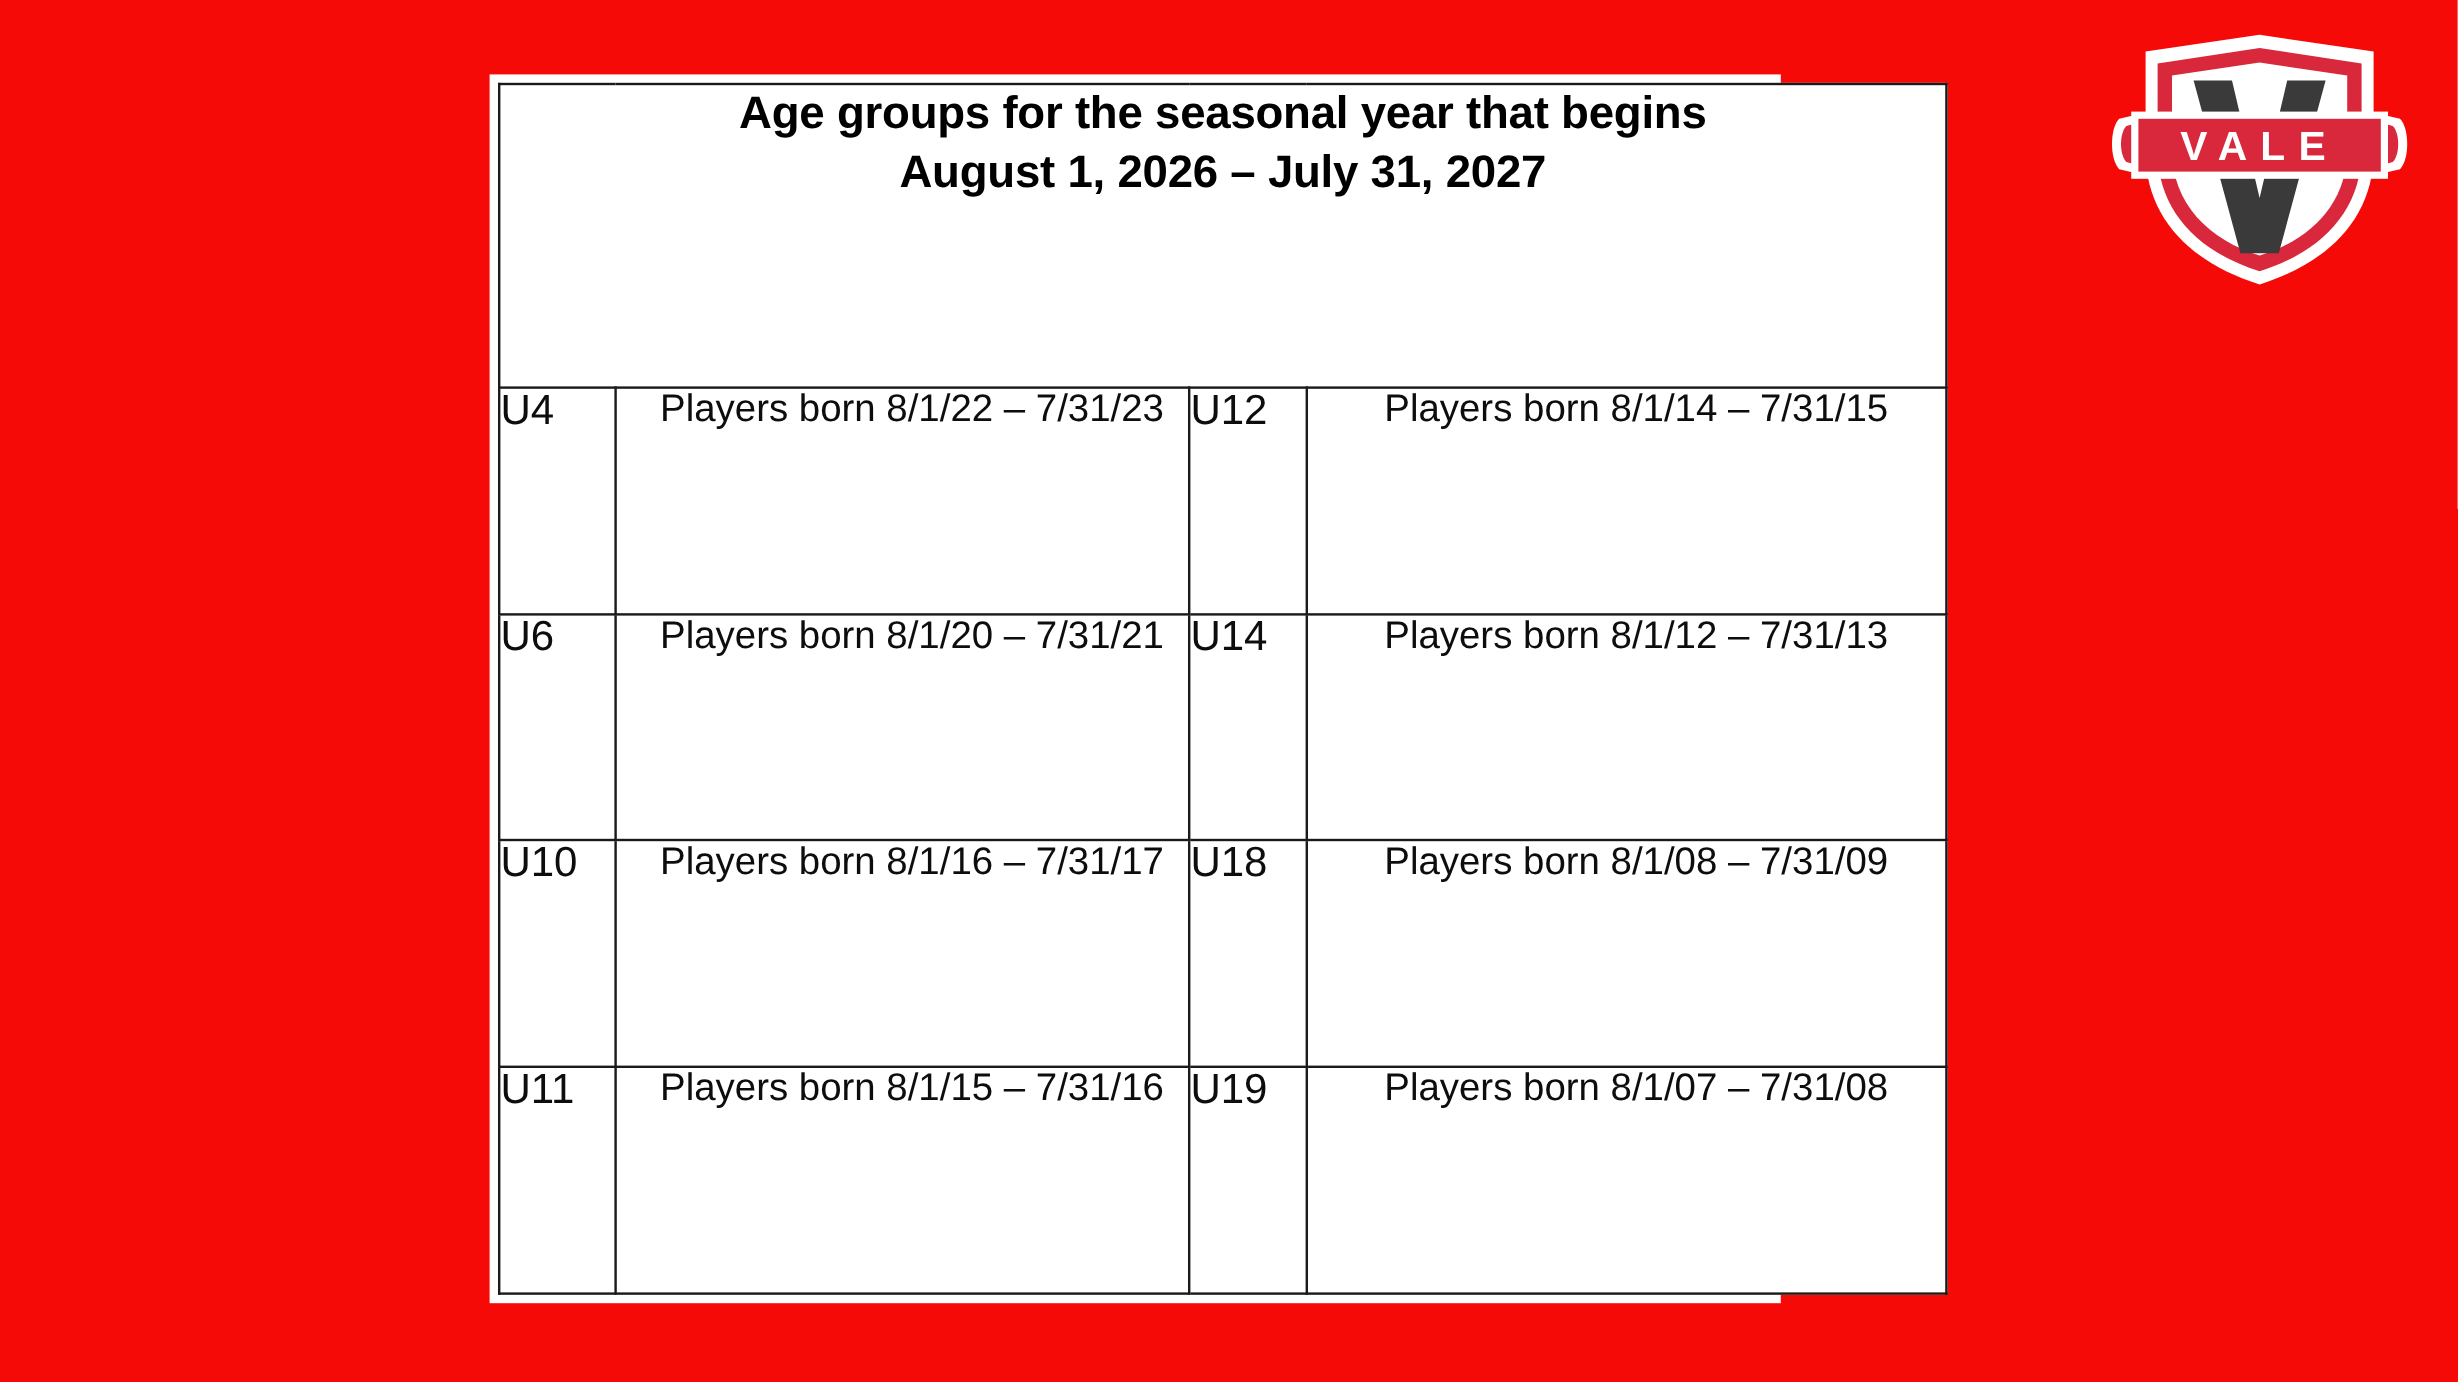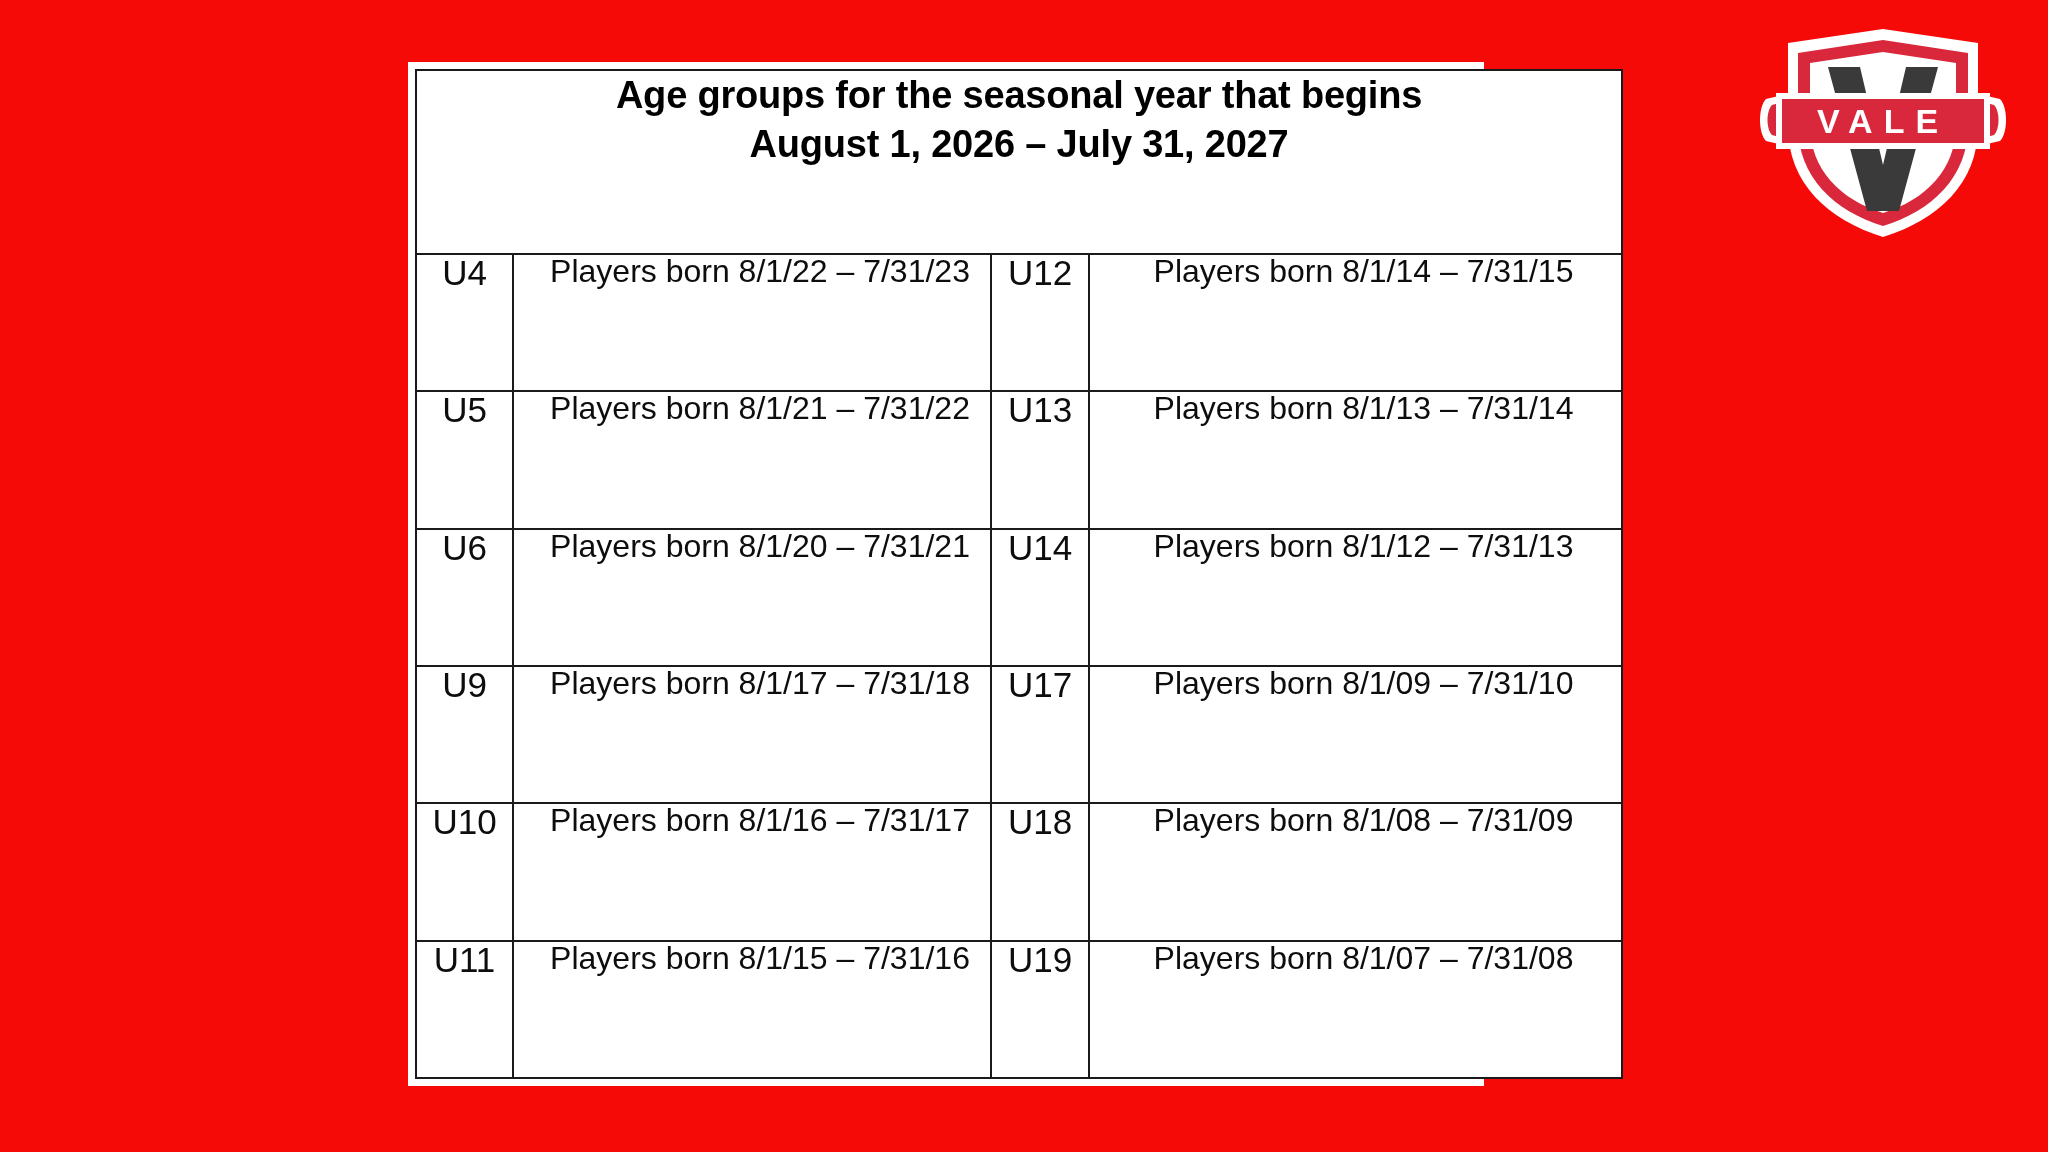--- a/index.html
+++ b/index.html
@@ -67,21 +67,21 @@
     line-height: 1.28;
     color: #000000;
     letter-spacing: -0.2px;
     white-space: nowrap;
   }
 
   
   tr.data-row { height: 103px; }
 
   td.age-cell {
-    text-align: center;
+    text-align: left;
     padding-top: 12px;
   }
   .age-label {
     font-size: 35px;
     color: #0D0D0D;
     line-height: 1.0;
     display: block;
   }
 
   td.range-cell {
@@ -152,66 +152,38 @@
           <span class="range-label">Players born 8/1/22 – 7/31/23</span>
         </td>
         <td class="age-cell">
           <span class="age-label">U12</span>
         </td>
         <td class="range-cell">
           <span class="range-label">Players born 8/1/14 – 7/31/15</span>
         </td>
       </tr>
 
-      <tr class="data-row">
-        <td class="age-cell">
-          <span class="age-label">U5</span>
-        </td>
-        <td class="range-cell">
-          <span class="range-label">Players born 8/1/21 – 7/31/22</span>
-        </td>
-        <td class="age-cell">
-          <span class="age-label">U13</span>
-        </td>
-        <td class="range-cell">
-          <span class="range-label">Players born 8/1/13 – 7/31/14</span>
-        </td>
-      </tr>
 
       <tr class="data-row">
         <td class="age-cell">
           <span class="age-label">U6</span>
         </td>
         <td class="range-cell">
           <span class="range-label">Players born 8/1/20 – 7/31/21</span>
         </td>
         <td class="age-cell">
           <span class="age-label">U14</span>
         </td>
         <td class="range-cell">
           <span class="range-label">Players born 8/1/12 – 7/31/13</span>
         </td>
       </tr>
 
 
 
-      <tr class="data-row">
-        <td class="age-cell">
-          <span class="age-label">U9</span>
-        </td>
-        <td class="range-cell">
-          <span class="range-label">Players born 8/1/17 – 7/31/18</span>
-        </td>
-        <td class="age-cell">
-          <span class="age-label">U17</span>
-        </td>
-        <td class="range-cell">
-          <span class="range-label">Players born 8/1/09 – 7/31/10</span>
-        </td>
-      </tr>
 
       <tr class="data-row">
         <td class="age-cell">
           <span class="age-label">U10</span>
         </td>
         <td class="range-cell">
           <span class="range-label">Players born 8/1/16 – 7/31/17</span>
         </td>
         <td class="age-cell">
           <span class="age-label">U18</span>

